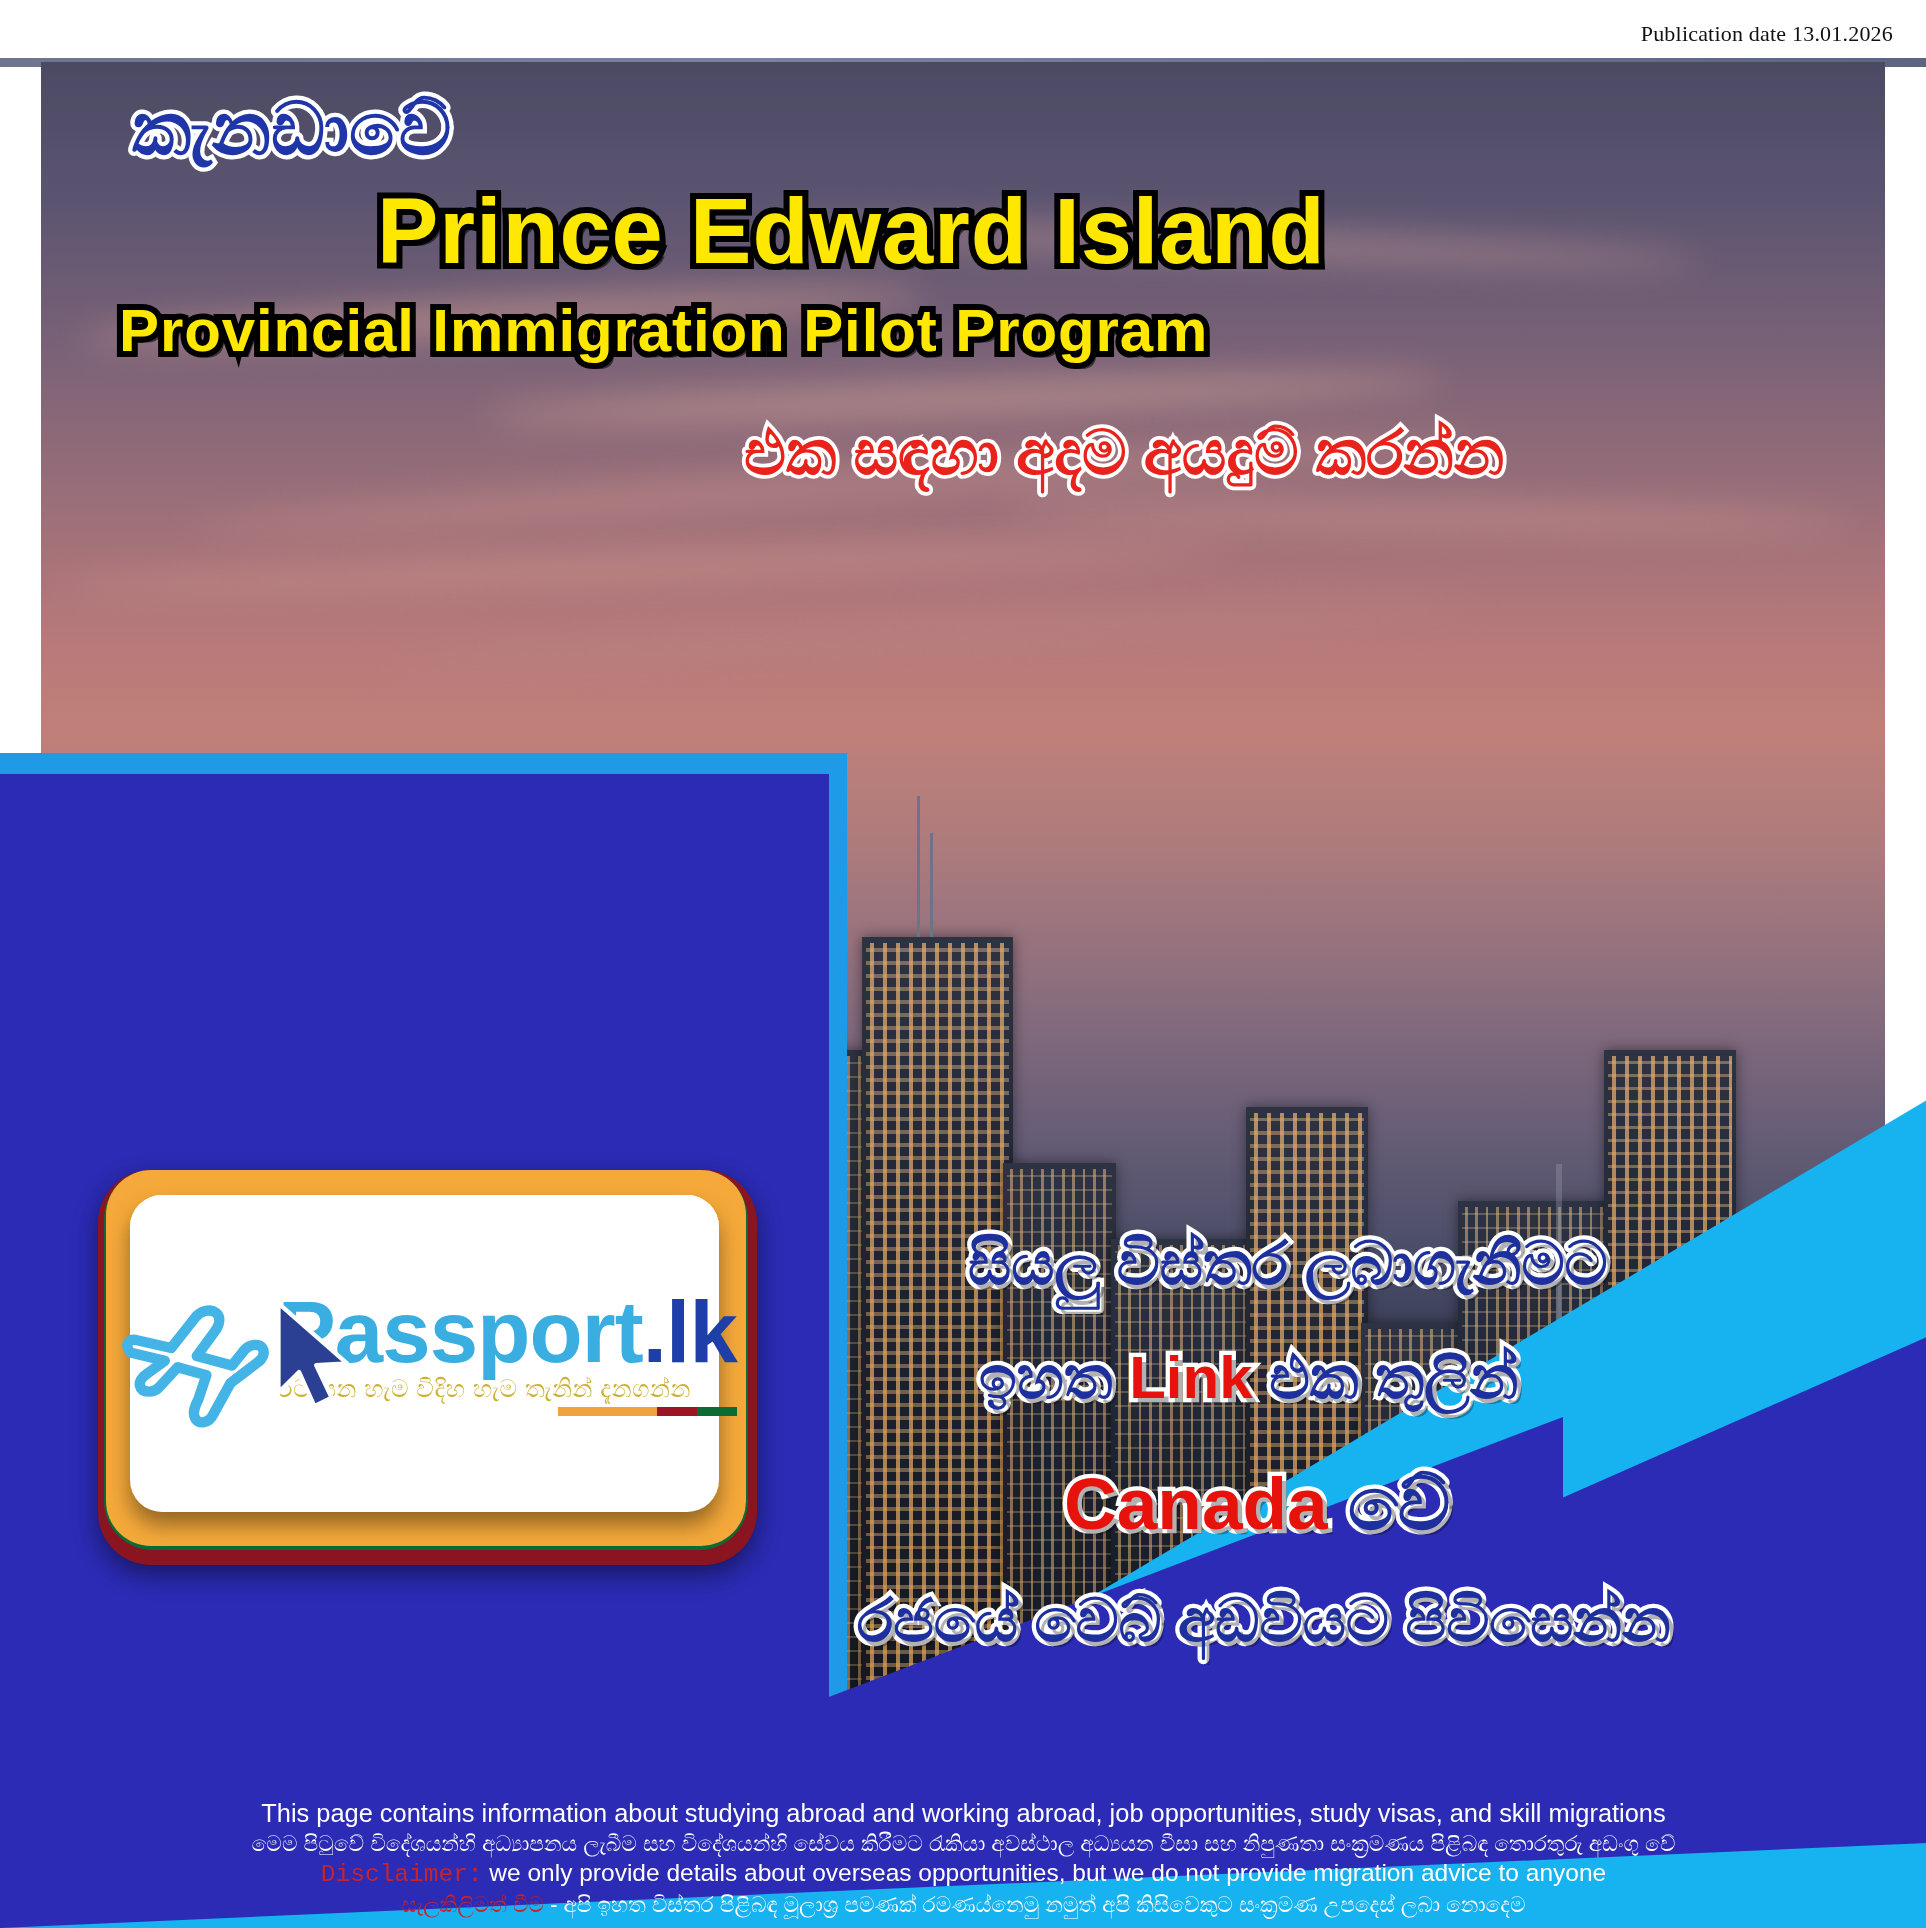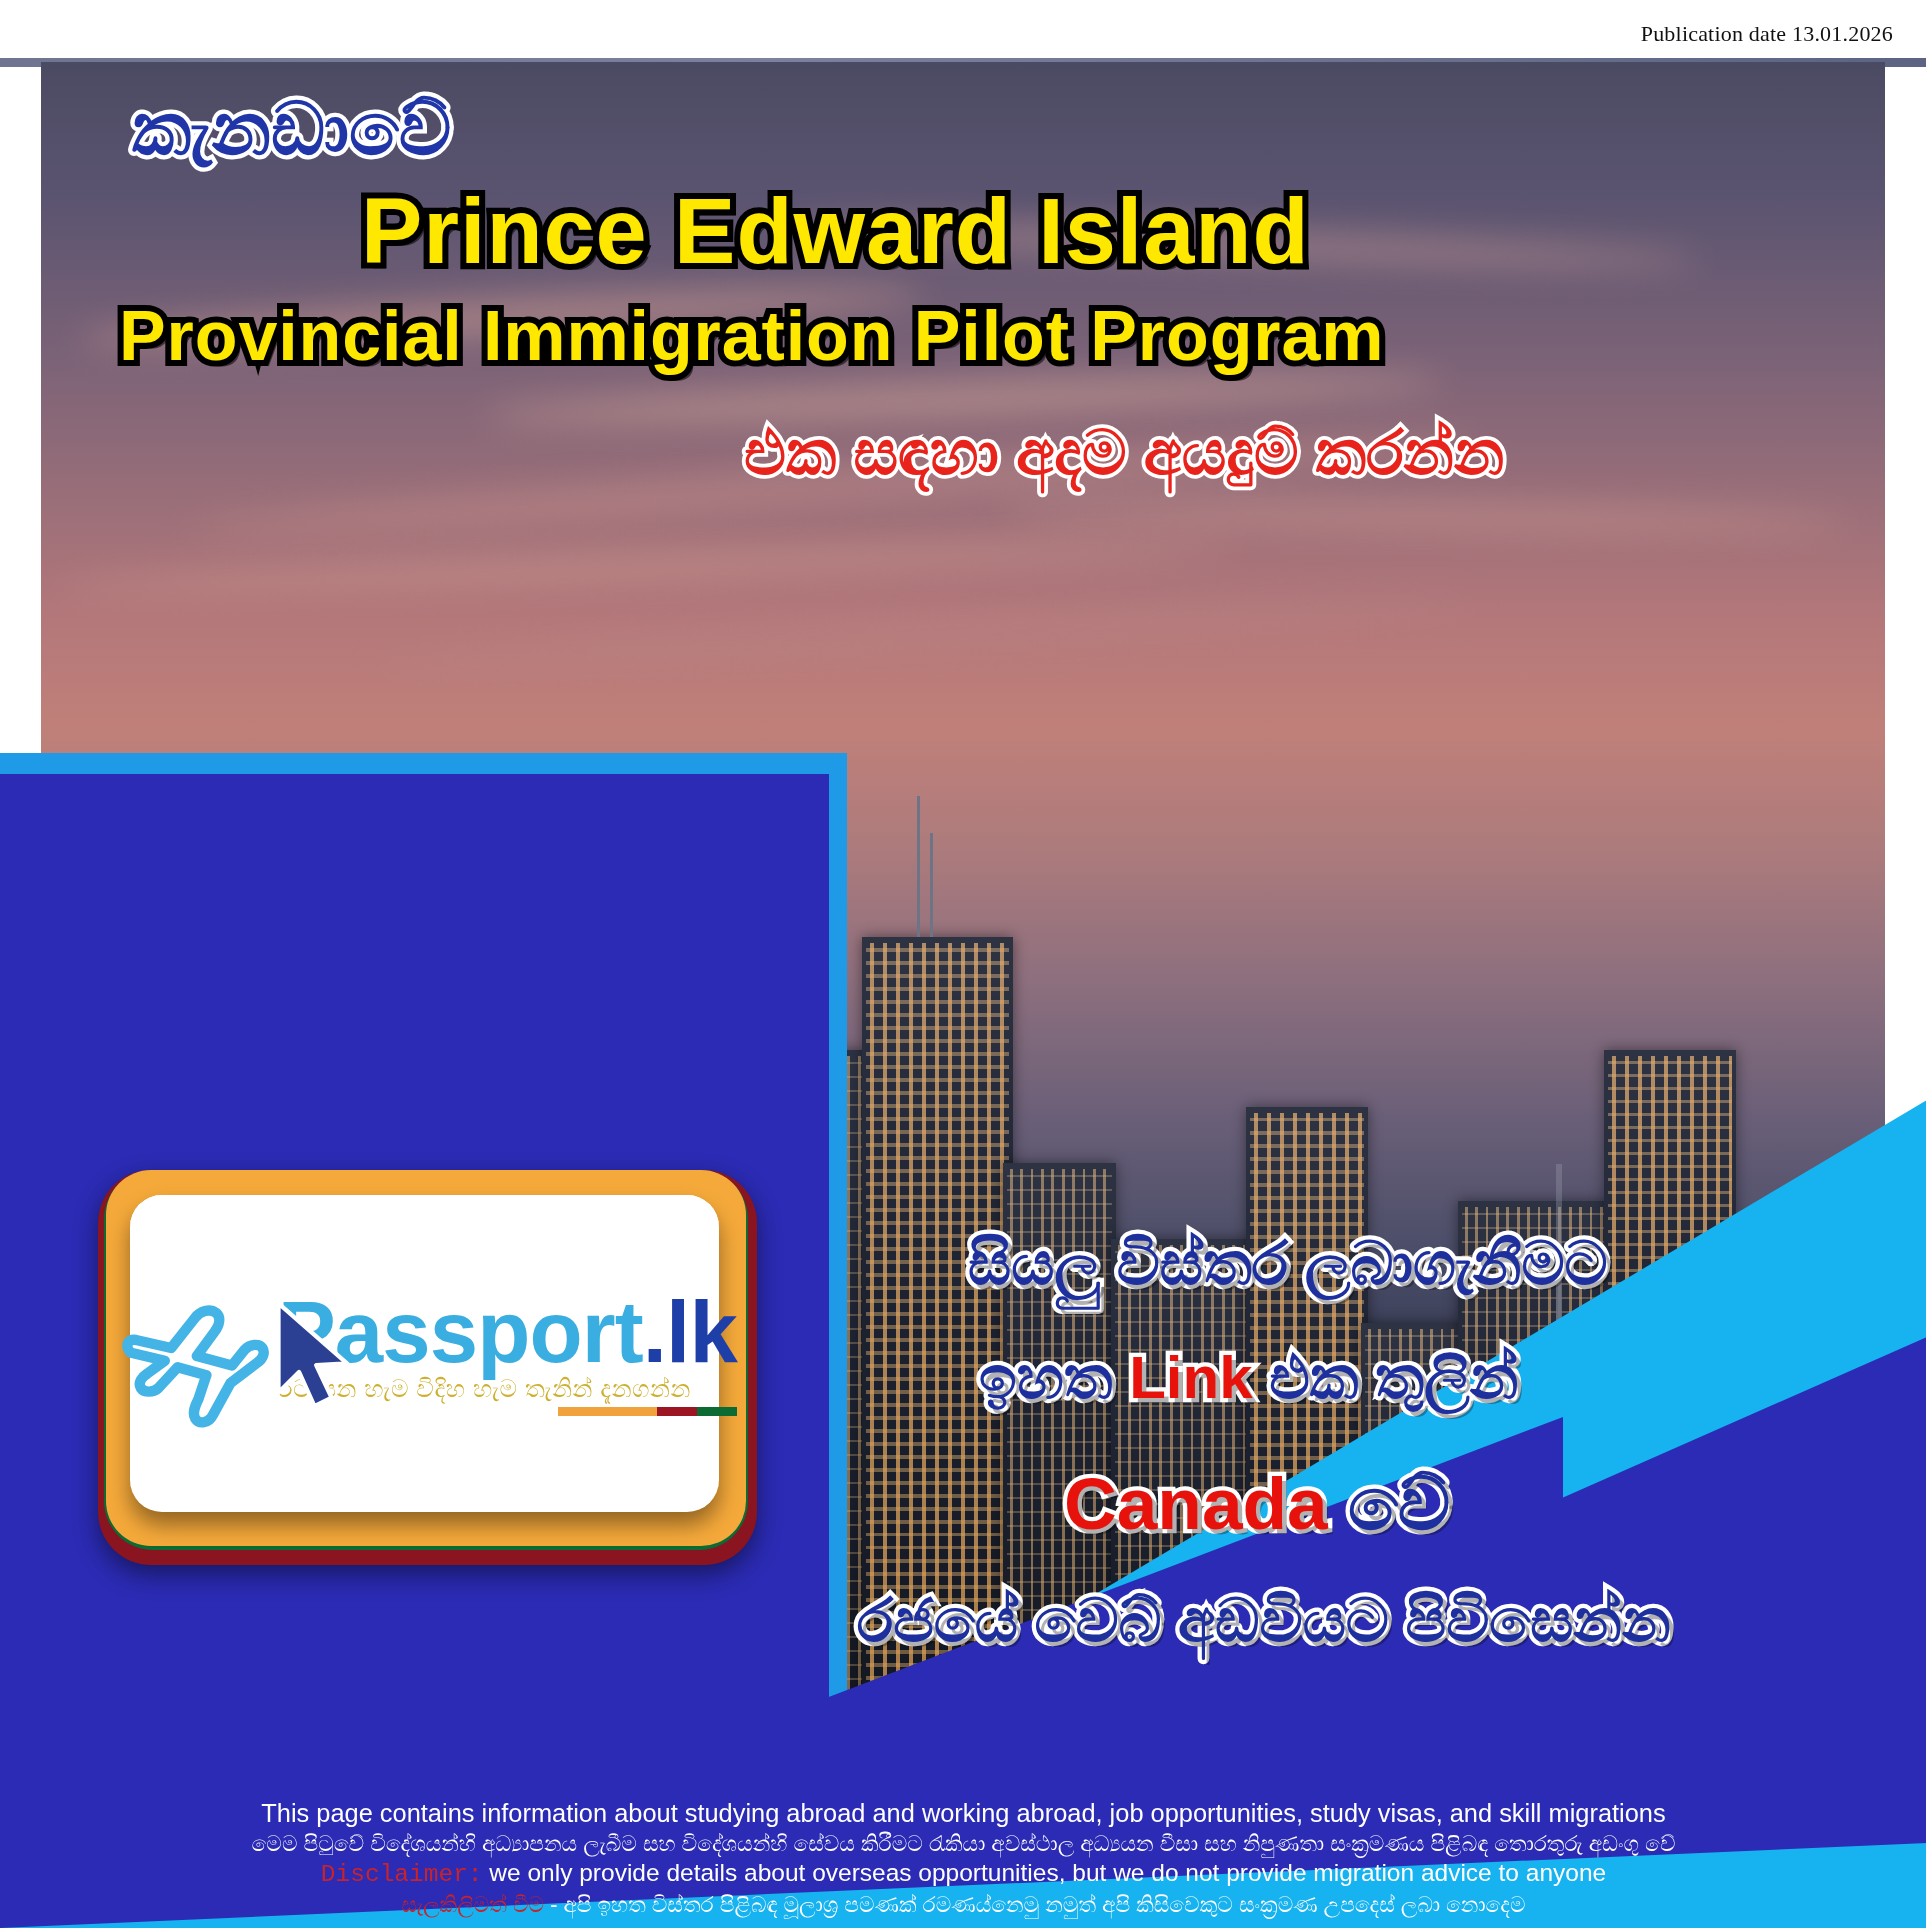--- a/index.html
+++ b/index.html
@@ -96,29 +96,29 @@
   }
 
   
   .hl-sinhala-top {
     position:absolute; left:132px; top:92px; z-index:6;
     font-size:73px; font-weight:700; color:#1f35a8; line-height:1;
     -webkit-text-stroke:8.5px #ffffff; paint-order:stroke fill;
     white-space:nowrap;
   }
   .hl-en1 {
-    position:absolute; left:361px; top:185px; z-index:6;
+    position:absolute; left:377px; top:185px; z-index:6;
     font-size:92px; font-weight:700; color:#ffe800; line-height:1;
     -webkit-text-stroke:12.2px #000; paint-order:stroke fill;
     letter-spacing:0.9px; white-space:nowrap;
     text-shadow:5.6px 5.6px 0 rgba(0,0,0,.55);
   }
   .hl-en2 {
     position:absolute; left:119px; top:301px; z-index:6;
-    font-size:70px; font-weight:700; color:#ffe800; line-height:1;
+    font-size:60px; font-weight:700; color:#ffe800; line-height:1;
     -webkit-text-stroke:12.2px #000; paint-order:stroke fill;
     letter-spacing:0.9px; white-space:nowrap;
     text-shadow:5.6px 5.6px 0 rgba(0,0,0,.55);
   }
   .hl-sinhala-red {
     position:absolute; left:744px; top:422px; z-index:6;
     font-size:62px; font-weight:700; color:#e8231c; line-height:1;
     -webkit-text-stroke:7.5px #ffffff; paint-order:stroke fill;
     white-space:nowrap;
   }

